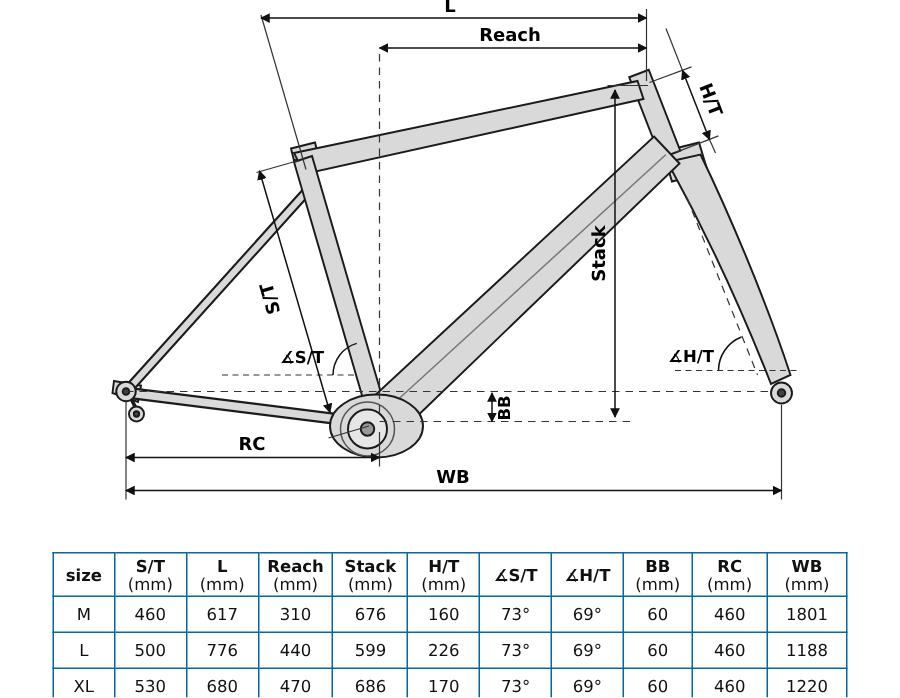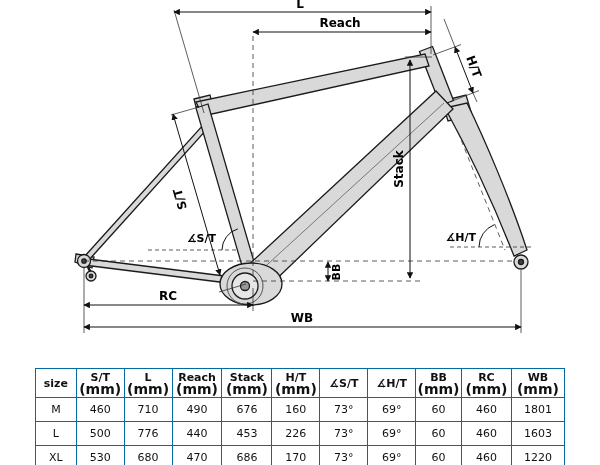--- a/index.html
+++ b/index.html
@@ -9,21 +9,21 @@
   svg text{font-family:"DejaVu Sans",sans-serif;font-size:12px;font-weight:600;fill:#000;}
   svg text.small{font-size:11px;}
   .table-wrap{position:absolute;top:368px;left:35px;width:532px;}
   table.geo{border-collapse:collapse;table-layout:fixed;width:530px;
             font-family:"DejaVu Sans",sans-serif;}
   table.geo th,table.geo td{border:1px solid #0369a1;text-align:center;vertical-align:middle;
             padding:0;color:#111;}
   table.geo th{height:28px;font-size:11px;font-weight:700;}
   table.geo td{height:23px;font-size:11px;font-weight:400;}
   .hname{display:block;line-height:13px;}
-  .hunit{display:block;line-height:11px;font-size:14px;font-weight:700;}
+  .hunit{display:block;line-height:11px;font-size:11px;font-weight:400;}
 </style>
 </head>
 <body>
 
 <div class="sheet">
 
   <div class="diagram-wrap">
   <svg width="600" height="362" viewBox="0 0 600 362">
     <defs>
       <marker id="ah" viewBox="0 0 10 10" refX="9" refY="5" markerWidth="6.5" markerHeight="6.5" orient="auto-start-reverse">
@@ -178,42 +178,42 @@
           <th>
               <span class="hname">WB</span>
               <span class="hunit">(mm)</span>
             </th>
         </tr>
       </thead>
       <tbody>
         <tr>
           <td>M</td>
           <td>460</td>
-          <td>710</td>
-          <td>490</td>
+          <td>617</td>
+          <td>310</td>
           <td>676</td>
           <td>160</td>
           <td>73°</td>
           <td>69°</td>
           <td>60</td>
           <td>460</td>
           <td>1801</td>
         </tr>
         <tr>
           <td>L</td>
           <td>500</td>
           <td>776</td>
           <td>440</td>
-          <td>453</td>
+          <td>599</td>
           <td>226</td>
           <td>73°</td>
           <td>69°</td>
           <td>60</td>
           <td>460</td>
-          <td>1603</td>
+          <td>1188</td>
         </tr>
         <tr>
           <td>XL</td>
           <td>530</td>
           <td>680</td>
           <td>470</td>
           <td>686</td>
           <td>170</td>
           <td>73°</td>
           <td>69°</td>

